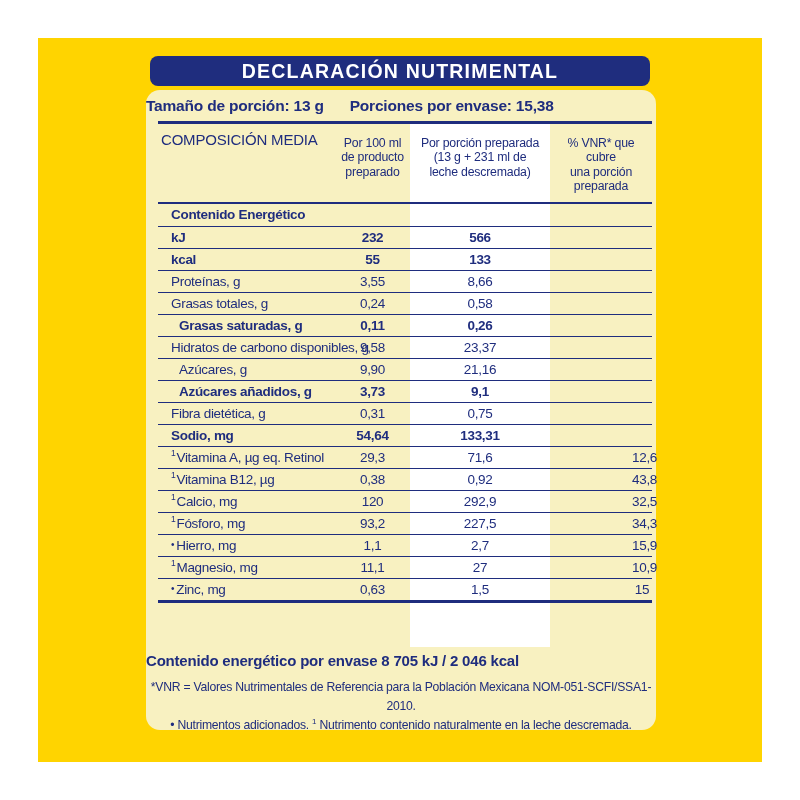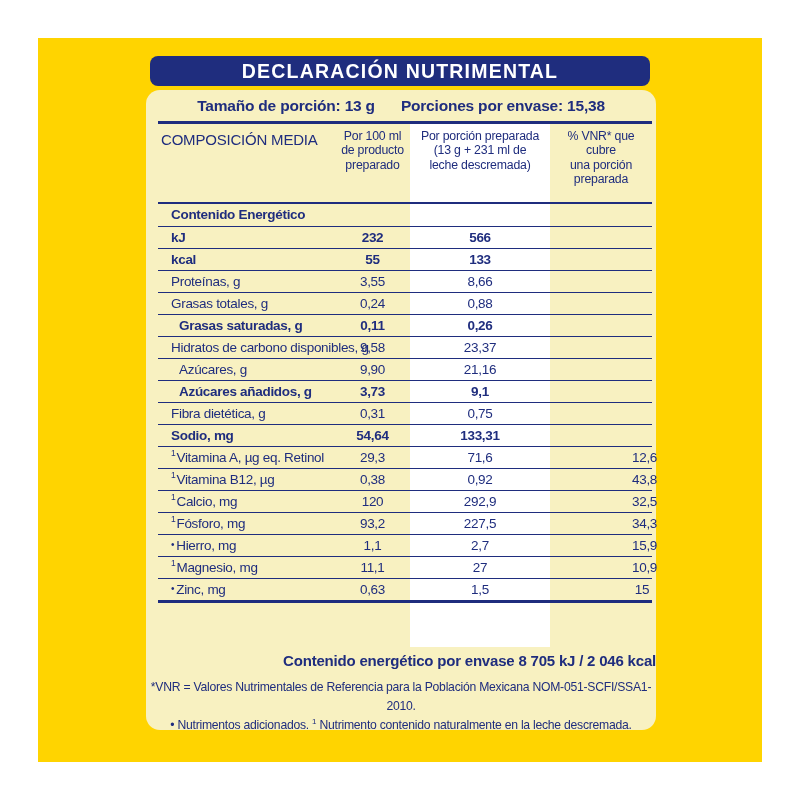--- a/index.html
+++ b/index.html
@@ -11,42 +11,42 @@
   *{box-sizing:border-box;margin:0;padding:0;}
   html,body{width:800px;height:800px;background:#fff;}
   body{font-family:"Liberation Sans", sans-serif;color:var(--navy);}
   .page{position:relative;width:800px;height:800px;background:#fff;overflow:hidden;}
   .yellow-bg{position:absolute;left:38px;top:38px;width:724px;height:724px;background:var(--yellow);}
   .title-bar{position:absolute;left:150px;top:56px;width:500px;height:30px;background:var(--navy);
     border-radius:8px;display:flex;align-items:center;justify-content:center;}
   .title-text{color:#fff;font-weight:bold;font-size:19.5px;letter-spacing:1.2px;}
   .panel{position:absolute;left:146px;top:90px;width:510px;height:640px;background:var(--cream);
     border-radius:14px;}
-  .serving-line{position:absolute;top:7px;left:0;width:100%;display:flex;justify-content:center;
+  .serving-line{position:absolute;top:7px;left:0;width:100%;display:flex;
     gap:26px;font-weight:bold;font-size:15.5px;letter-spacing:-0.2px;}
   .white-band{position:absolute;left:264px;top:34px;width:140px;height:523px;background:var(--band);}
   .ntable{position:absolute;left:12px;top:31px;width:494px;
     border-top:3px solid var(--navy);border-bottom:3px solid var(--navy);}
   .thead{display:grid;grid-template-columns:177px 75px 140px 102px;height:80px;
     border-bottom:2px solid var(--navy);}
   .hcell{white-space:pre-line;}
   .h1{font-size:15px;padding:7px 0 0 3px;letter-spacing:-0.2px;}
-  .h2,.h3,.h4{font-size:12.3px;line-height:1.16;text-align:center;padding-top:5px;letter-spacing:-0.2px;}
+  .h2,.h3,.h4{font-size:12.3px;line-height:1.16;text-align:center;padding-top:12px;letter-spacing:-0.2px;}
   .trow{display:grid;grid-template-columns:177px 75px 140px 102px;height:22px;
     border-top:1px solid var(--navy);align-items:center;}
   .trow:first-child{border-top:none;}
   .trow.bold{font-weight:bold;}
   .cell{font-size:13.5px;letter-spacing:-0.3px;line-height:1;}
   .cell.label{padding-left:13px;white-space:nowrap;}
   .cell.label.ind1{padding-left:21px;}
   .cell.label sup{font-size:8.5px;line-height:0;margin-right:1px;}
   .cell.label .bullet{font-size:10px;vertical-align:2px;margin-right:2px;}
   .val{text-align:center;}
   .val.c4{padding-left:82px;}
-  .footer-energy{position:absolute;top:562px;left:0;width:100%;text-align:right;
+  .footer-energy{position:absolute;top:562px;left:0;width:100%;text-align:left;
     font-weight:bold;font-size:15px;letter-spacing:-0.2px;}
   .footnotes{position:absolute;top:588px;left:0;width:100%;text-align:center;
     font-size:12.2px;line-height:1.55;letter-spacing:-0.25px;}
   .footnotes sup{font-size:8px;}
 </style>
 </head>
 <body>
 
 <div class="page">
   <div class="yellow-bg"></div>
@@ -98,21 +98,21 @@
           </div>
           <div class="trow">
             <div class="cell label">Proteínas, g</div>
             <div class="cell val c2">3,55</div>
             <div class="cell val c3">8,66</div>
             <div class="cell val c4"></div>
           </div>
           <div class="trow">
             <div class="cell label">Grasas totales, g</div>
             <div class="cell val c2">0,24</div>
-            <div class="cell val c3">0,88</div>
+            <div class="cell val c3">0,58</div>
             <div class="cell val c4"></div>
           </div>
           <div class="trow bold">
             <div class="cell label ind1">Grasas saturadas, g</div>
             <div class="cell val c2">0,11</div>
             <div class="cell val c3">0,26</div>
             <div class="cell val c4"></div>
           </div>
           <div class="trow">
             <div class="cell label">Hidratos de carbono disponibles, g</div>

